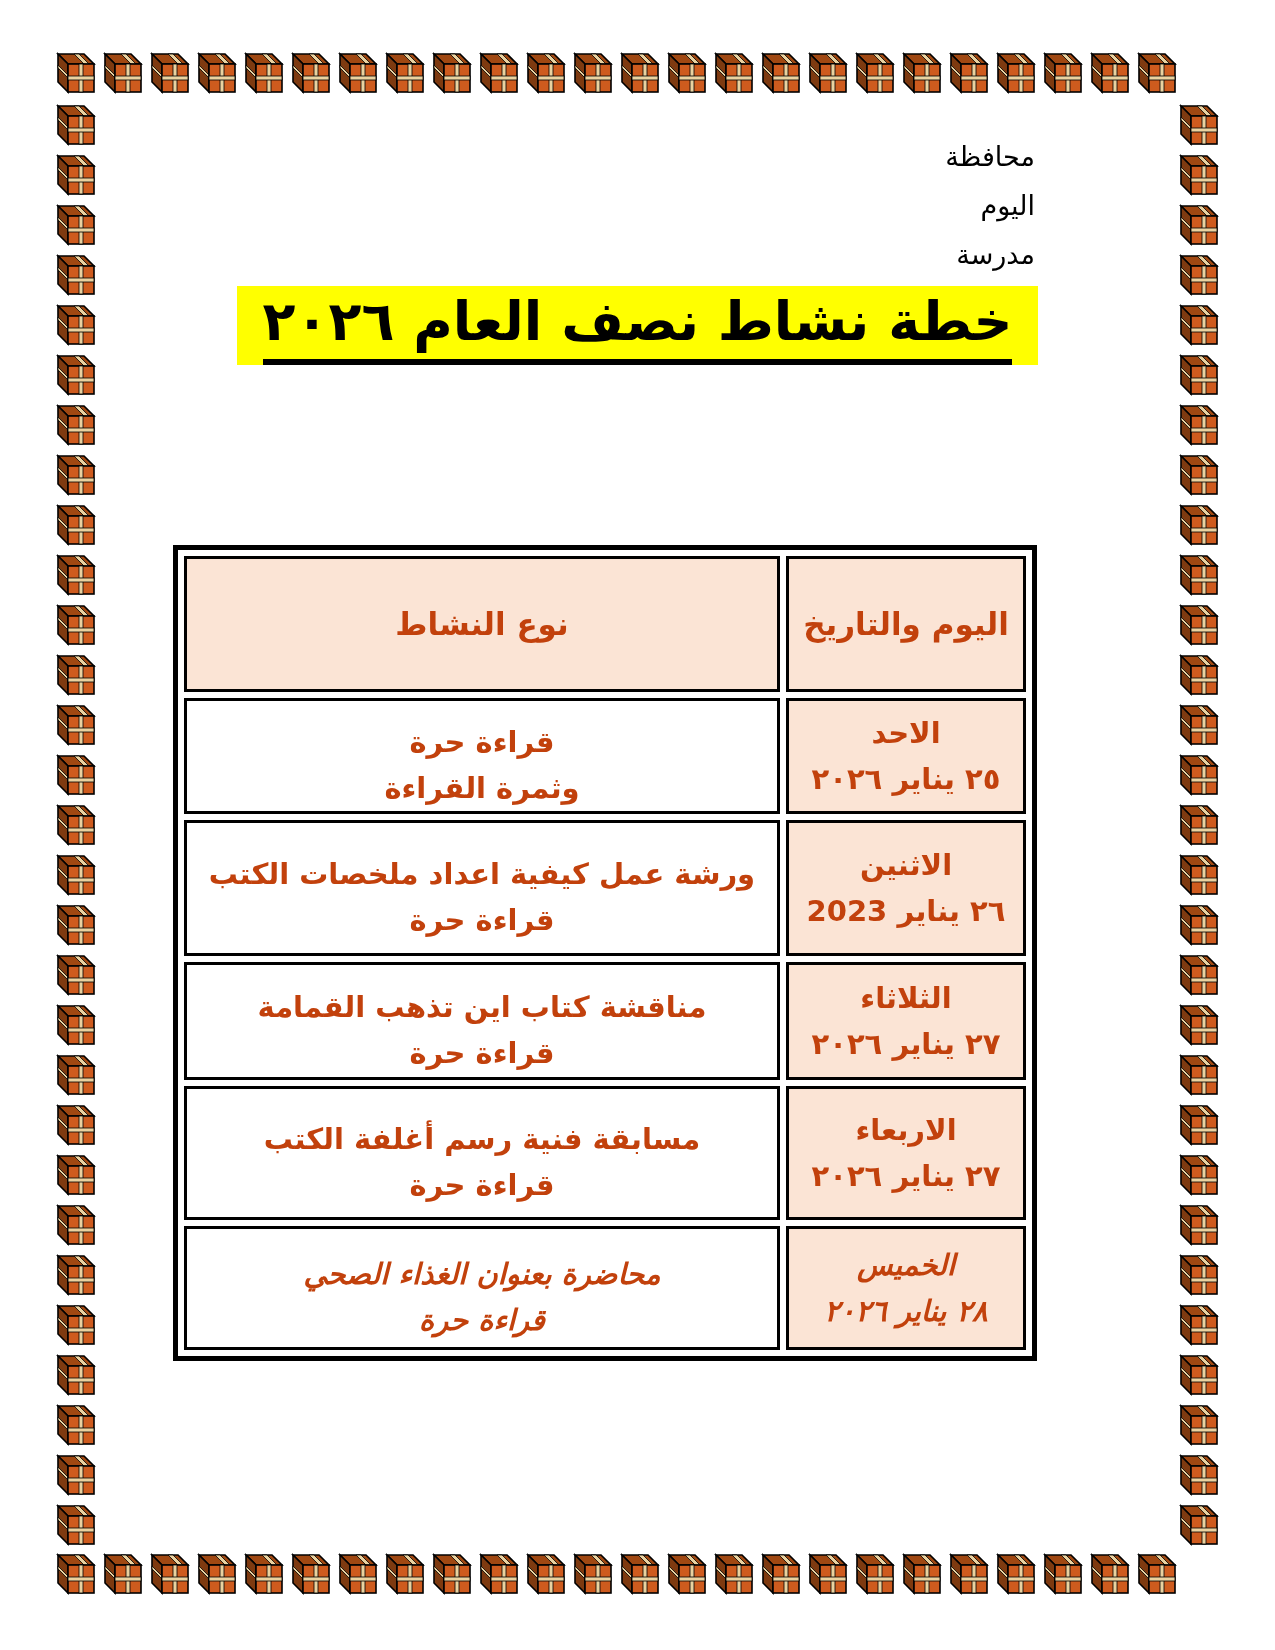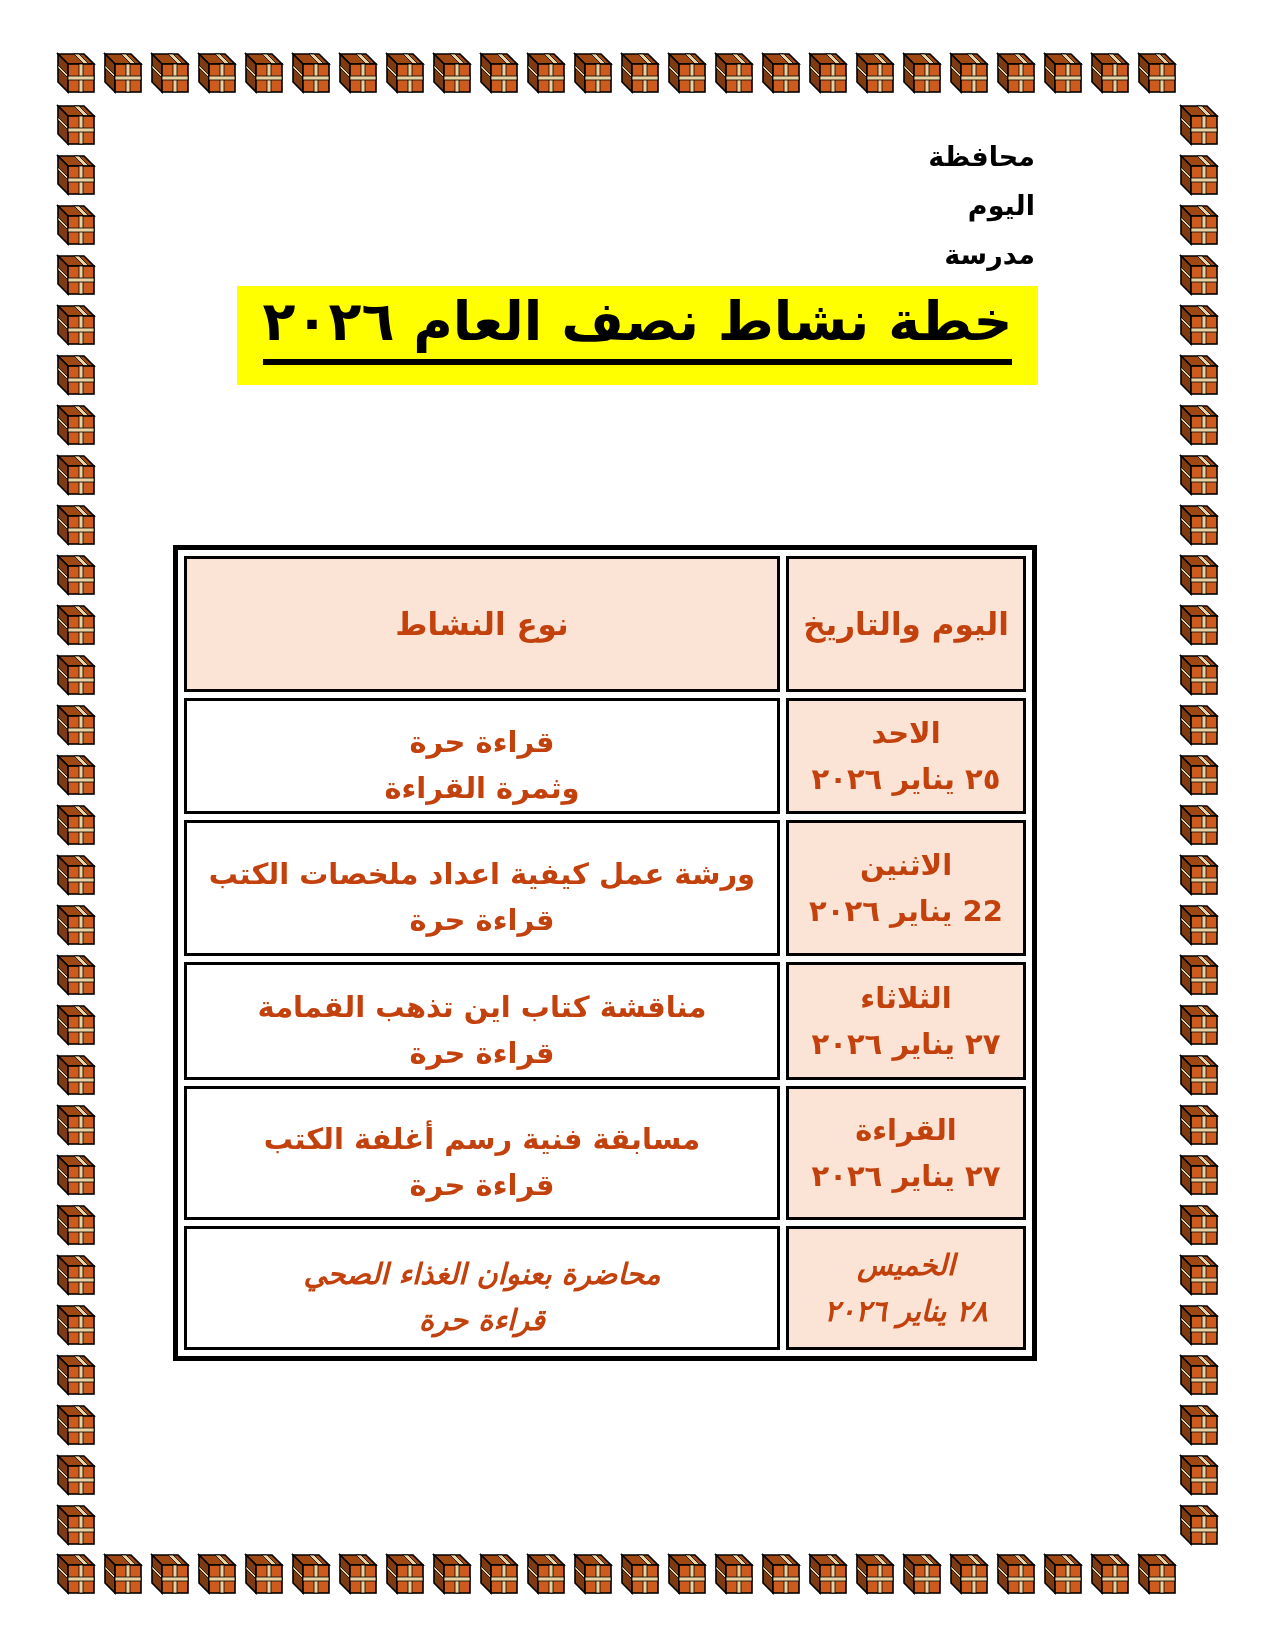--- a/index.html
+++ b/index.html
@@ -17,35 +17,35 @@
     position: absolute;
     width: 42px;
     height: 44px;
   }
   .org-block {
     position: absolute;
     top: 132px;
     right: 240px;
     text-align: right;
     font-size: 27px;
-    font-weight: bold;
+    font-weight: normal;
     line-height: 49px;
     color: #000;
   }
   .title-wrap {
     position: absolute;
     top: 286px;
     left: 0;
     width: 1275px;
     text-align: center;
   }
   .title-highlight {
     display: inline-block;
     background: #FFFF00;
-    padding: 6px 26px 20px 26px;
+    padding: 6px 26px 0 26px;
   }
   .title-text {
     display: inline-block;
     font-size: 54px;
     font-weight: bold;
     color: #000;
     border-bottom: 6px solid #000;
     padding-bottom: 8px;
     line-height: 1.1;
   }
@@ -1099,42 +1099,42 @@
         </td>
         <td class="activity-cell">
           <div>قراءة حرة</div>
           <div>وثمرة القراءة</div>
         </td>
       </tr>
 
       <tr class="row-2">
         <td class="date-cell">
           <div>الاثنين</div>
-          <div>22 يناير ٢٠٢٦</div>
+          <div>٢٦ يناير 2023</div>
         </td>
         <td class="activity-cell">
           <div>ورشة عمل كيفية اعداد ملخصات الكتب</div>
           <div>قراءة حرة</div>
         </td>
       </tr>
 
       <tr class="row-3">
         <td class="date-cell">
           <div>الثلاثاء</div>
           <div>٢٧ يناير ٢٠٢٦</div>
         </td>
         <td class="activity-cell">
           <div>مناقشة كتاب اين تذهب القمامة</div>
           <div>قراءة حرة</div>
         </td>
       </tr>
 
       <tr class="row-4">
         <td class="date-cell">
-          <div>القراءة</div>
+          <div>الاربعاء</div>
           <div>٢٧ يناير ٢٠٢٦</div>
         </td>
         <td class="activity-cell">
           <div>مسابقة فنية رسم أغلفة الكتب</div>
           <div>قراءة حرة</div>
         </td>
       </tr>
 
       <tr class="row-5">
         <td class="date-cell">

